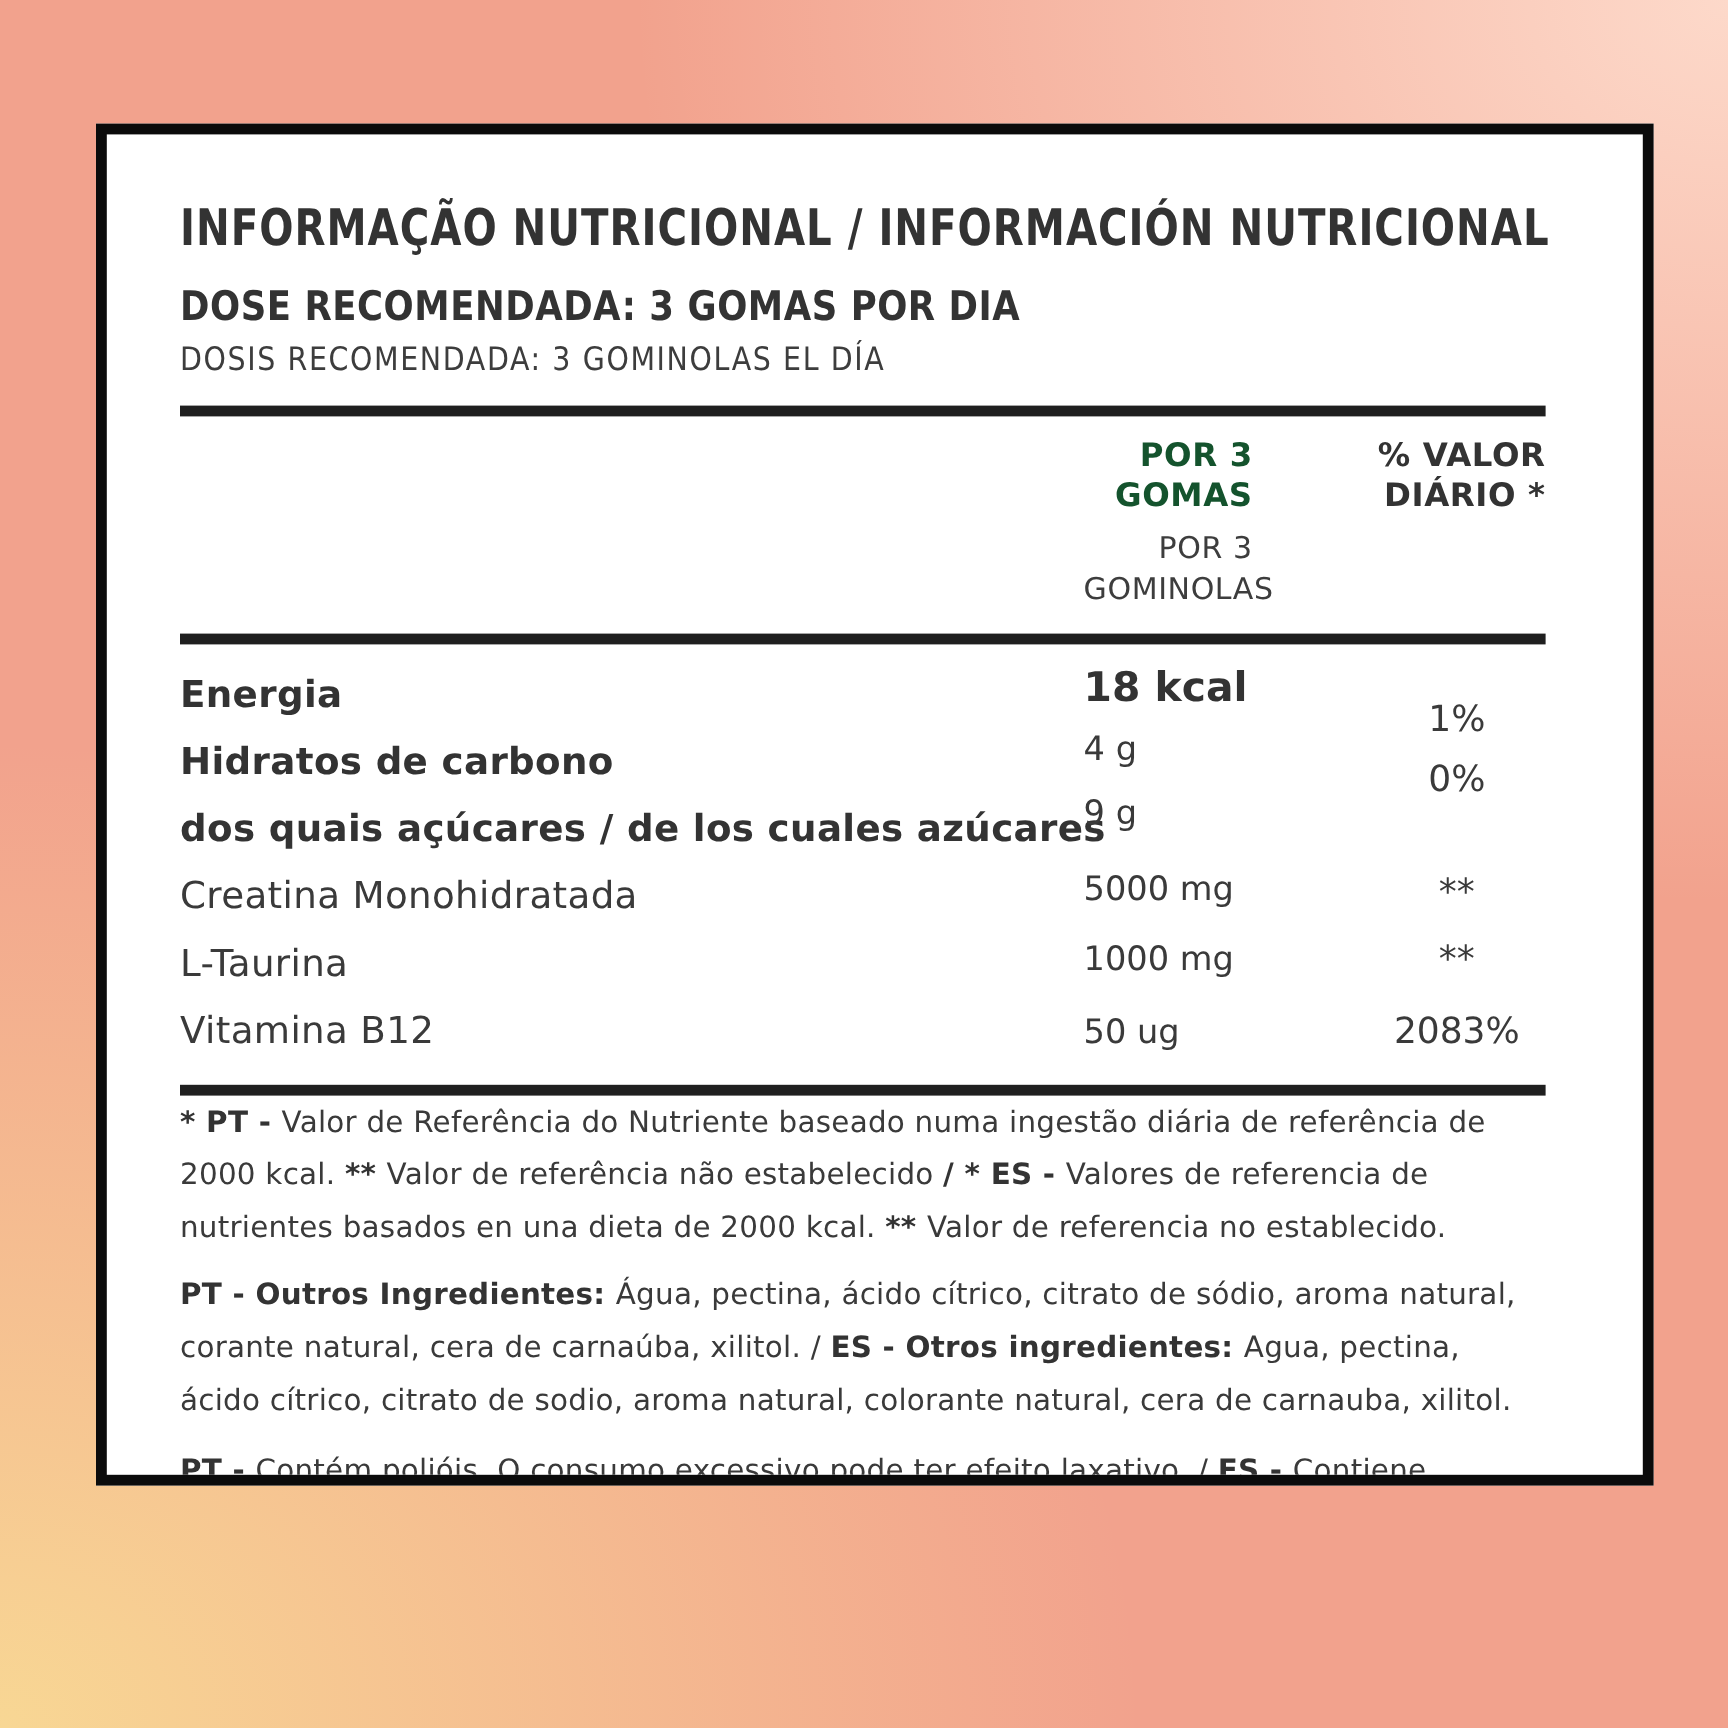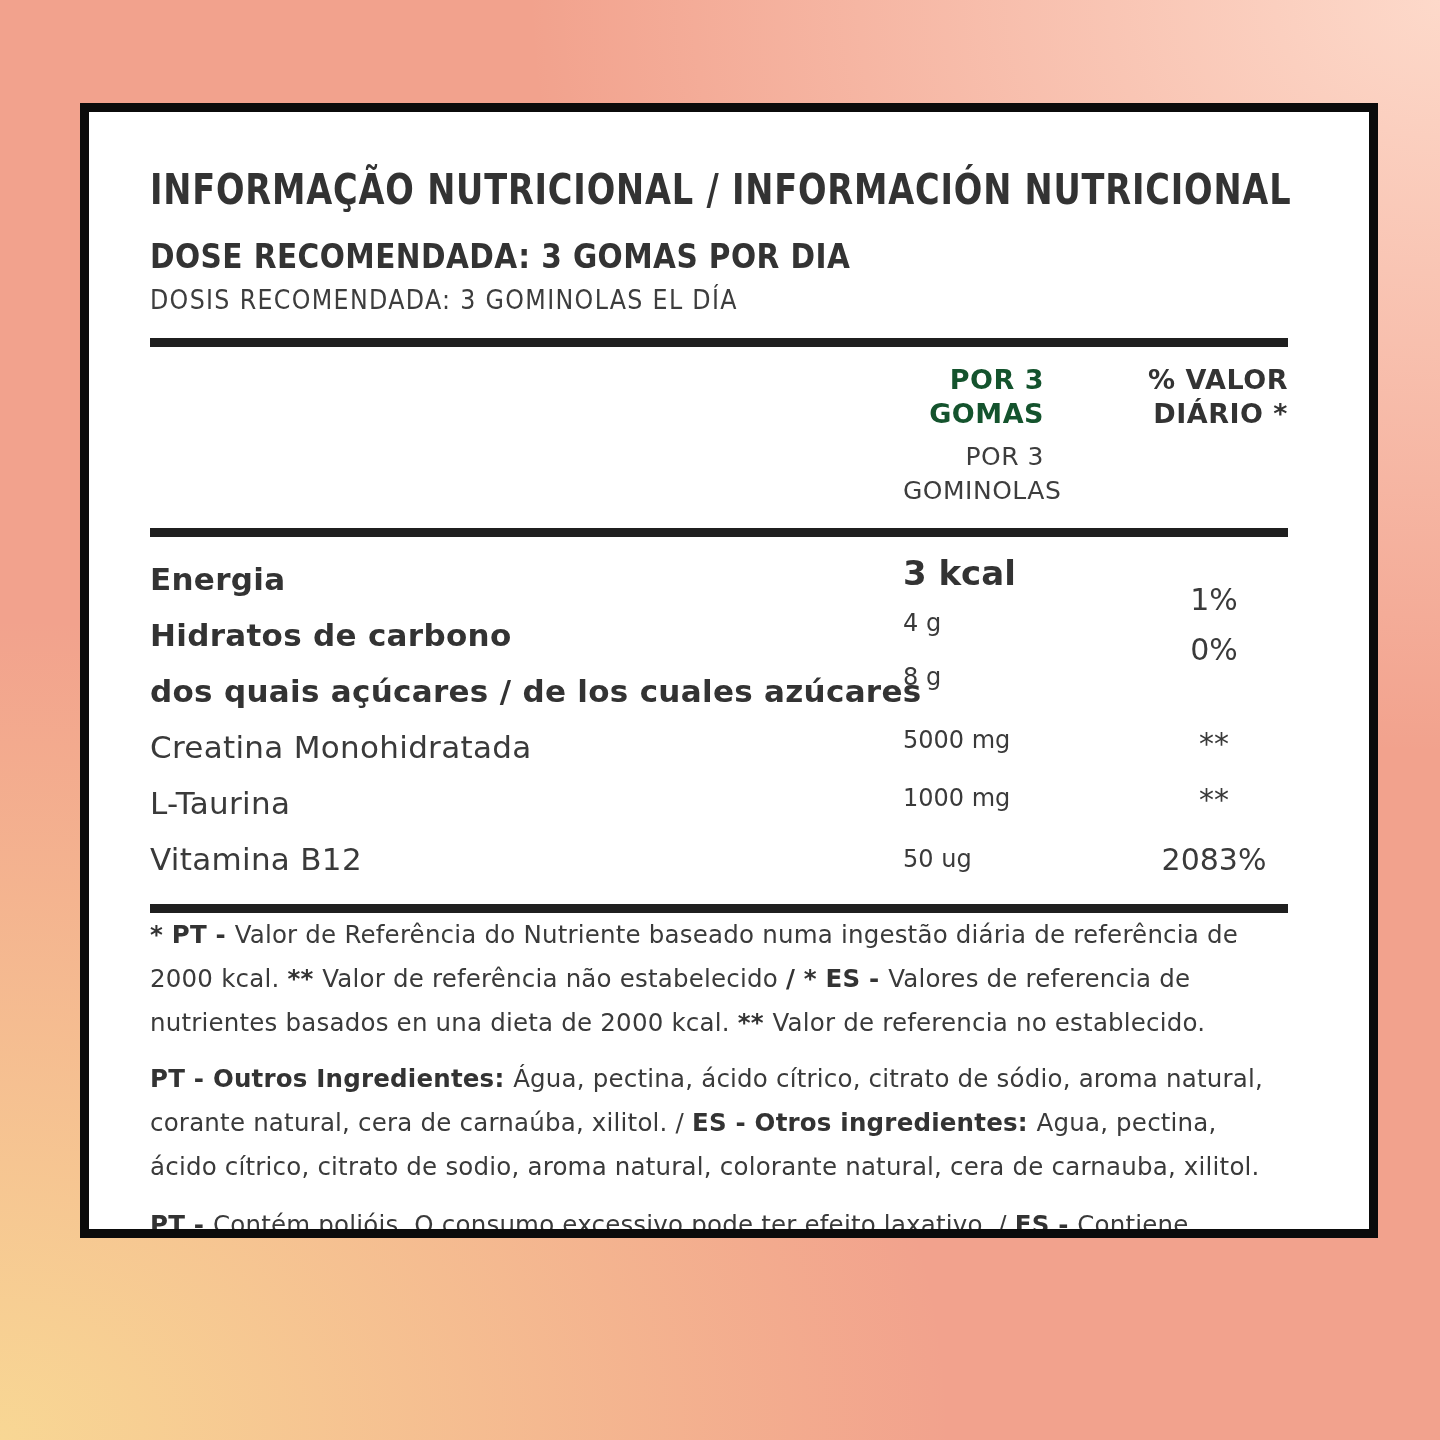--- a/index.html
+++ b/index.html
@@ -52,21 +52,21 @@
   .thead .col-dv { text-align:center; }
   .thead .dv-line { font-size:27px; font-weight:700; letter-spacing:0.5px; line-height:34px; color:#333;text-align:right; }
 
   .rows { padding:14px 0 17px 0; }
   .row {
     display:grid; grid-template-columns:753px 237px 148px;
     height:56px; align-items:center;
   }
   .cell-label { font-size:31px; color:#3a3a3a; white-space:nowrap; letter-spacing:0.3px; }
   .row.lbl-bold .cell-label { font-weight:700; color:#333; }
-  .cell-value { font-size:24px; color:#3a3a3a; position:relative; }
+  .cell-value { font-size:28px; color:#3a3a3a; position:relative; }
   .row.val-bold .cell-value { font-weight:700; font-size:34px; color:#333; }
   .cell-dv { font-size:30px; color:#3a3a3a; text-align:center; position:relative; }
   .row-1 .cell-value { top:-6px; }
   .row-2 .cell-value { top:-12px; }
   .row-3 .cell-value { top:-14px; }
   .row-4 .cell-value { top:-7px; }
   .row-5 .cell-value { top:-5px; }
   .row-1 .cell-dv { top:20px; }
   .row-2 .cell-dv { top:14px; }
   .row-4 .cell-dv, .row-5 .cell-dv { top:-4px; }
@@ -100,31 +100,31 @@
       <div class="dv-line">% VALOR</div>
       <div class="dv-line">DIÁRIO *</div>
     </div>
   </div>
 
   <div class="rule"></div>
 
   <div class="rows">
     <div class="row row-1 lbl-bold val-bold">
       <div class="cell-label">Energia</div>
-      <div class="cell-value">3 kcal</div>
+      <div class="cell-value">18 kcal</div>
       <div class="cell-dv">1%</div>
     </div>
     <div class="row row-2 lbl-bold">
       <div class="cell-label">Hidratos de carbono</div>
       <div class="cell-value">4 g</div>
       <div class="cell-dv">0%</div>
     </div>
     <div class="row row-3 lbl-bold">
       <div class="cell-label">dos quais açúcares / de los cuales azúcares</div>
-      <div class="cell-value">8 g</div>
+      <div class="cell-value">9 g</div>
       <div class="cell-dv"></div>
     </div>
     <div class="row row-4">
       <div class="cell-label">Creatina Monohidratada</div>
       <div class="cell-value">5000 mg</div>
       <div class="cell-dv">**</div>
     </div>
     <div class="row row-5">
       <div class="cell-label">L-Taurina</div>
       <div class="cell-value">1000 mg</div>

